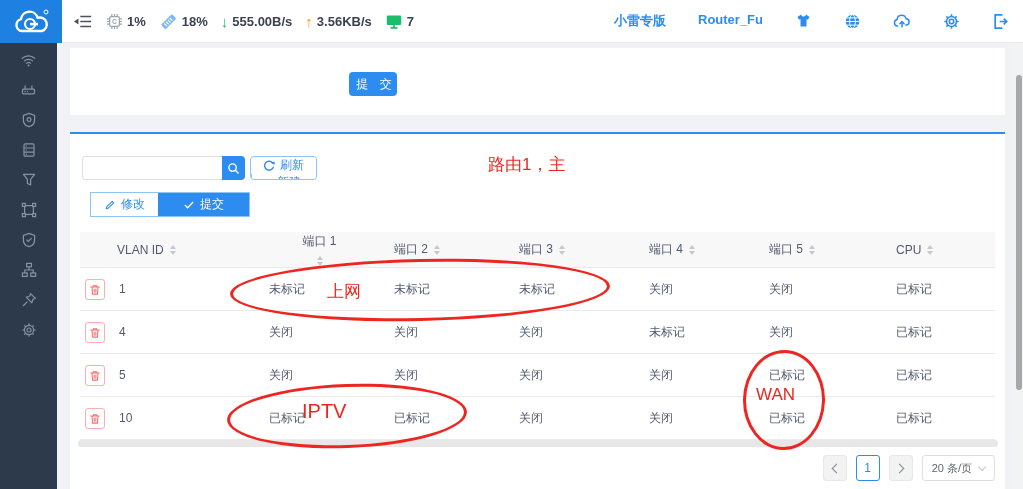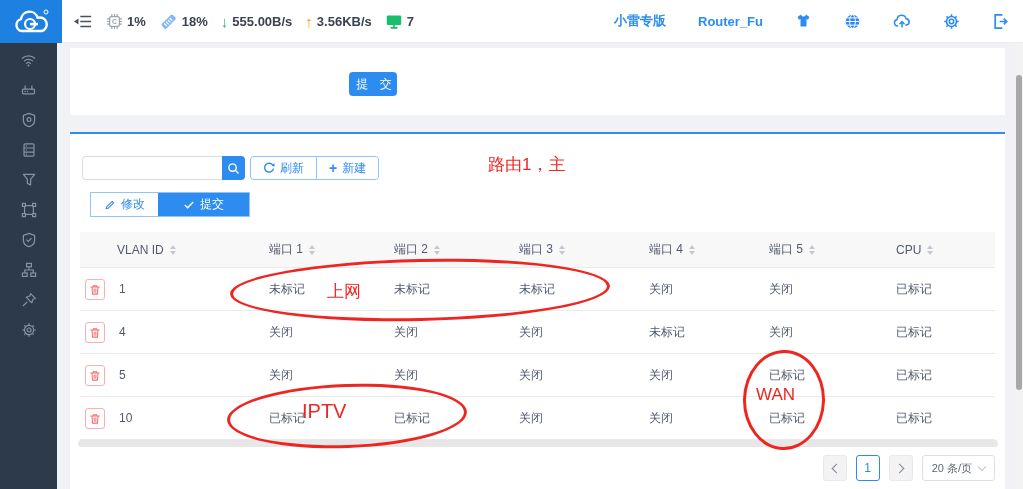--- a/index.html
+++ b/index.html
@@ -9,21 +9,21 @@
 
   
   .topbar { position:absolute; left:0; top:0; width:1023px; height:43px; background:#fff;
             display:flex; align-items:center; border-bottom:1px solid #ececec; z-index:5; }
   .logo { width:62px; height:43px; background:#1e80e0; display:flex; align-items:center; justify-content:center; flex:0 0 62px; }
   .menu-fold { margin-left:12px; display:flex; align-items:center; cursor:pointer; }
   .stats { display:flex; align-items:center; gap:7px; margin-left:14px; color:#3c4350; font-size:13px; font-weight:700; }
   .stat { display:flex; align-items:center; gap:4px; margin-right:6px; }
   .arrow-down { color:#19be6b; font-weight:700; font-size:15px; }
   .arrow-up { color:#ff9900; font-weight:700; font-size:15px; }
-  .top-right { margin-left:auto; display:flex; align-items:center; gap:32px; padding-right:14px; }
+  .top-right { margin-left:auto; display:flex; gap:32px; padding-right:14px; }
   .top-link { color:#2d8cf0; font-size:13px; font-weight:600; text-decoration:none; cursor:pointer; }
   .top-ic { display:flex; align-items:center; cursor:pointer; }
 
   
   .sidebar { position:absolute; left:0; top:43px; width:57px; height:446px; background:#2d3a4b;
              display:flex; flex-direction:column; align-items:center; padding-top:9px; gap:14px; }
   .side-item { width:26px; height:16px; display:flex; align-items:center; justify-content:center; cursor:pointer; color:#8494a6; }
 
   
   .vscroll { position:absolute; right:0; top:43px; width:8px; height:446px; background:#f3f3f3; }
@@ -37,40 +37,40 @@
   .form-submit { position:absolute; left:279px; top:24px; width:48px; height:24px; letter-spacing:4px; padding-left:6px; }
 
   .card2 { left:70px; top:132px; width:935px; height:357px; border-top:2px solid #2d8cf0; }
 
   
   .search-input { position:absolute; left:12px; top:22px; width:140px; height:24px; border:1px solid #dcdee2;
                   border-right:none; border-radius:4px 0 0 4px; padding:0 8px; font-size:12px; color:#515a6e; outline:none; }
   .search-btn { position:absolute; left:152px; top:22px; width:23px; height:24px; border-radius:0 4px 4px 0;
                 display:flex; align-items:center; justify-content:center; }
   .btn-group { position:absolute; left:180px; top:22px; height:24px; display:flex; border:1px solid #8fc4f3;
-               border-radius:4px; overflow:hidden; background:#7dd3fc; }
+               border-radius:4px; overflow:hidden; background:#7dd3fc;flex-direction:column; }
   .group-btn { background:#fff; border:none; color:#2d8cf0; font-size:12px; padding:0 12px; display:flex;
                align-items:center; gap:5px; cursor:pointer; font-family:inherit; }
   .group-btn + .group-btn { border-left:1px solid #8fc4f3; }
   .plus-glyph { font-size:14px; font-weight:700; line-height:1; }
 
   .action-group { position:absolute; left:20px; top:58px; height:25px; display:flex; border:1px solid #8fc4f3;
                   border-radius:0; overflow:hidden; }
   .modify-btn { background:#fff; border:none; color:#2d8cf0; font-size:12px; padding:0 13px; display:flex;
                 align-items:center; gap:5px; cursor:pointer; font-family:inherit; }
   .submit2-btn { background:#2d8cf0; border:none; color:#fff; font-size:12px; padding:0 25px; display:flex;
                  align-items:center; gap:5px; cursor:pointer; font-family:inherit; }
 
   
   .tbl { position:absolute; left:10px; top:98px; width:915px; font-size:12px; color:#515a6e; }
   .thead { display:flex; height:36px; background:#f8f8f9; align-items:center; border-bottom:1px solid #e8eaec; }
   .th { display:flex; align-items:center; gap:6px; cursor:pointer; }
   .trow { display:flex; height:43px; align-items:center; border-bottom:1px solid #e8eaec; background:#fff; }
   .c0 { width:165px; padding-left:37px; }
-  .c1 { width:125px; padding-left:24px; }
+  .c1 { width:125px; padding-left:24px;flex-direction:column; }
   .c2 { width:125px; padding-left:24px; }
   .c3 { width:130px; padding-left:24px; }
   .c4 { width:120px; padding-left:24px; }
   .c5 { width:125px; padding-left:24px; }
   .c6 { width:125px; padding-left:26px; }
   .rc0 { width:165px; padding-left:5px; display:flex; align-items:center; gap:14px; }
   .trash-btn { width:20px; height:21px; border:1px solid #f8b0b0; background:#fff; border-radius:3px;
                display:flex; align-items:center; justify-content:center; cursor:pointer; }
   .caret { display:inline-flex; flex-direction:column; gap:2px; }
   .caret i { width:0; height:0; border-left:3.5px solid transparent; border-right:3.5px solid transparent; }

